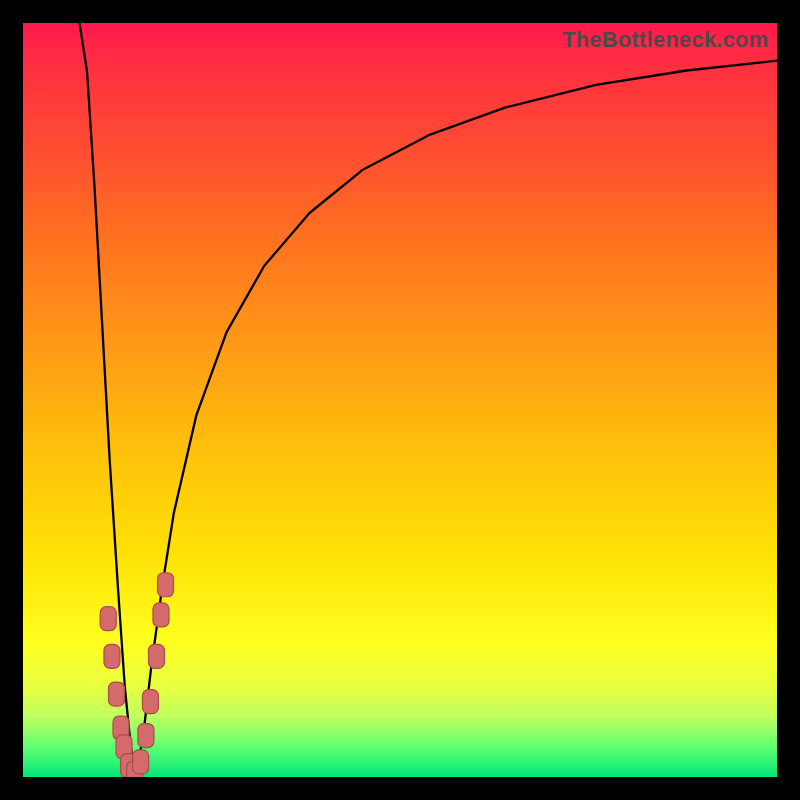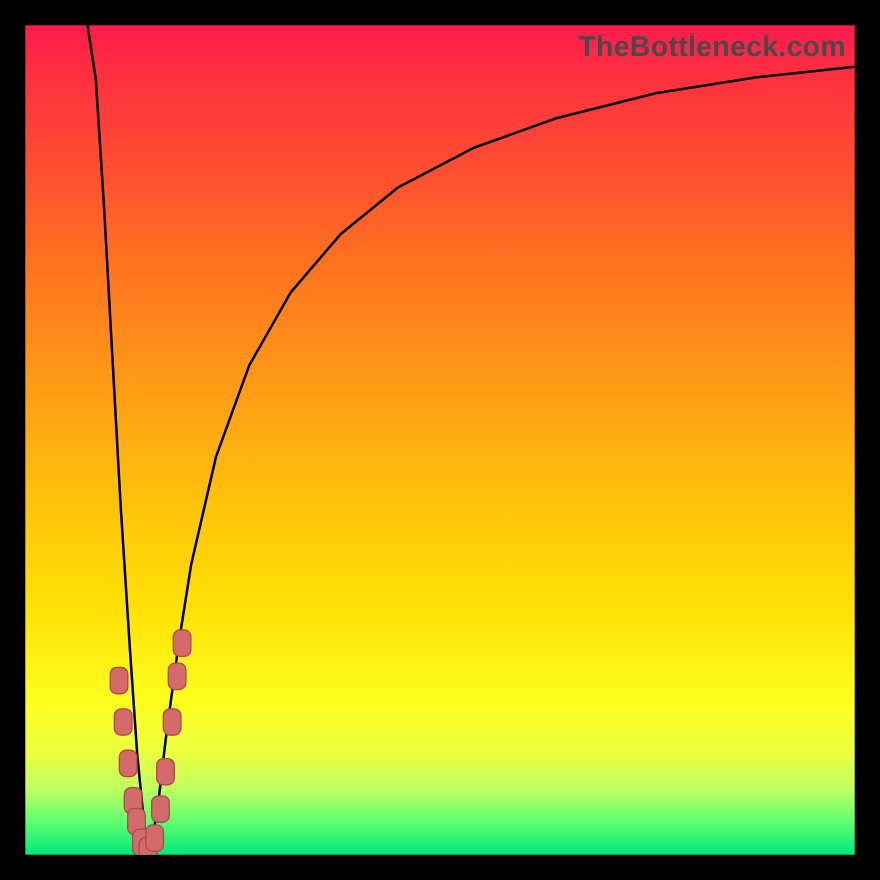--- a/index.html
+++ b/index.html
@@ -38,21 +38,21 @@
       #c0ff60 92%,
       #60ff70 96%,
       #00e878 100%
     );
   }
   .watermark {
     position: absolute;
     top: 4px;
     right: 8px;
     color: #4a4a4a;
-    font-size: 26px;
+    font-size: 22px;
     font-weight: 600;
     letter-spacing: 0.2px;
     pointer-events: none;
   }
   .svg-layer {
     position: absolute;
     left: 0;
     top: 0;
     width: 754px;
     height: 754px;

